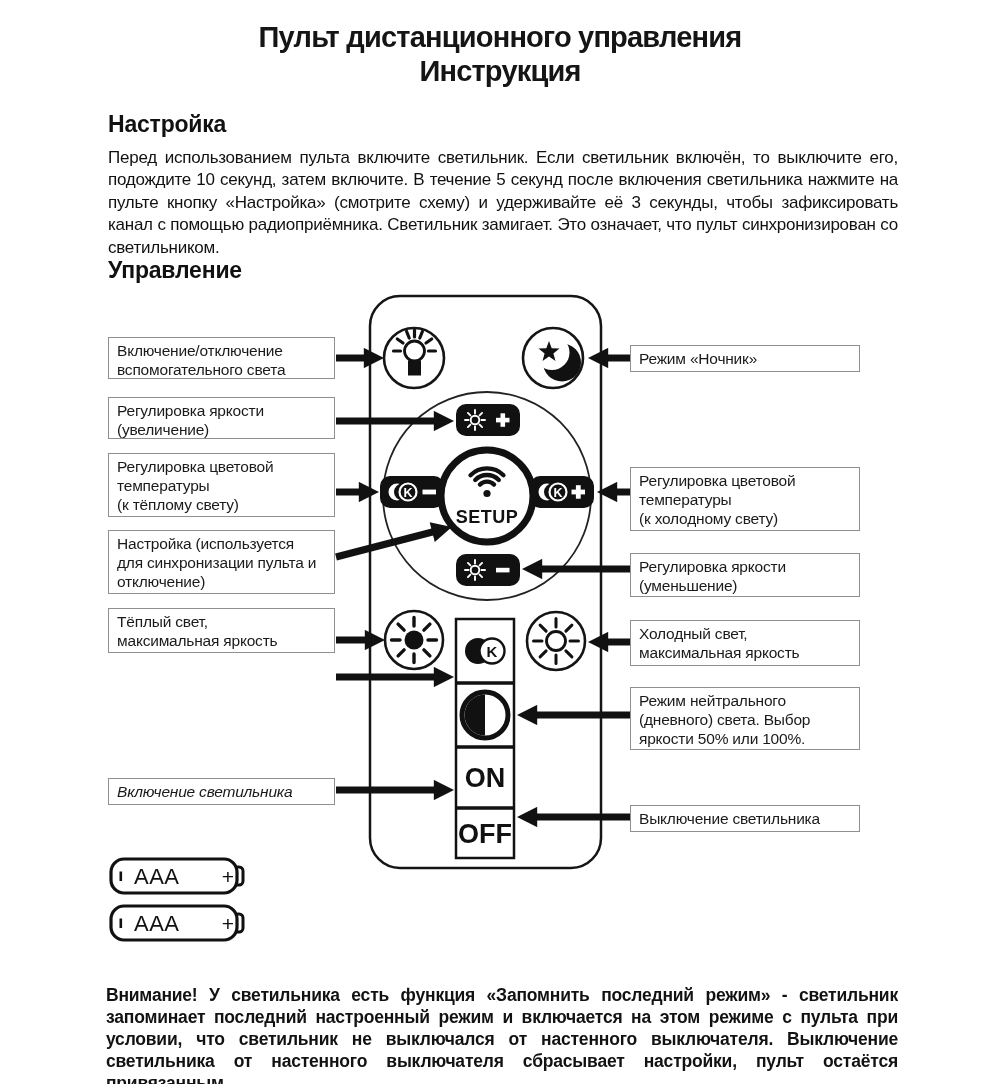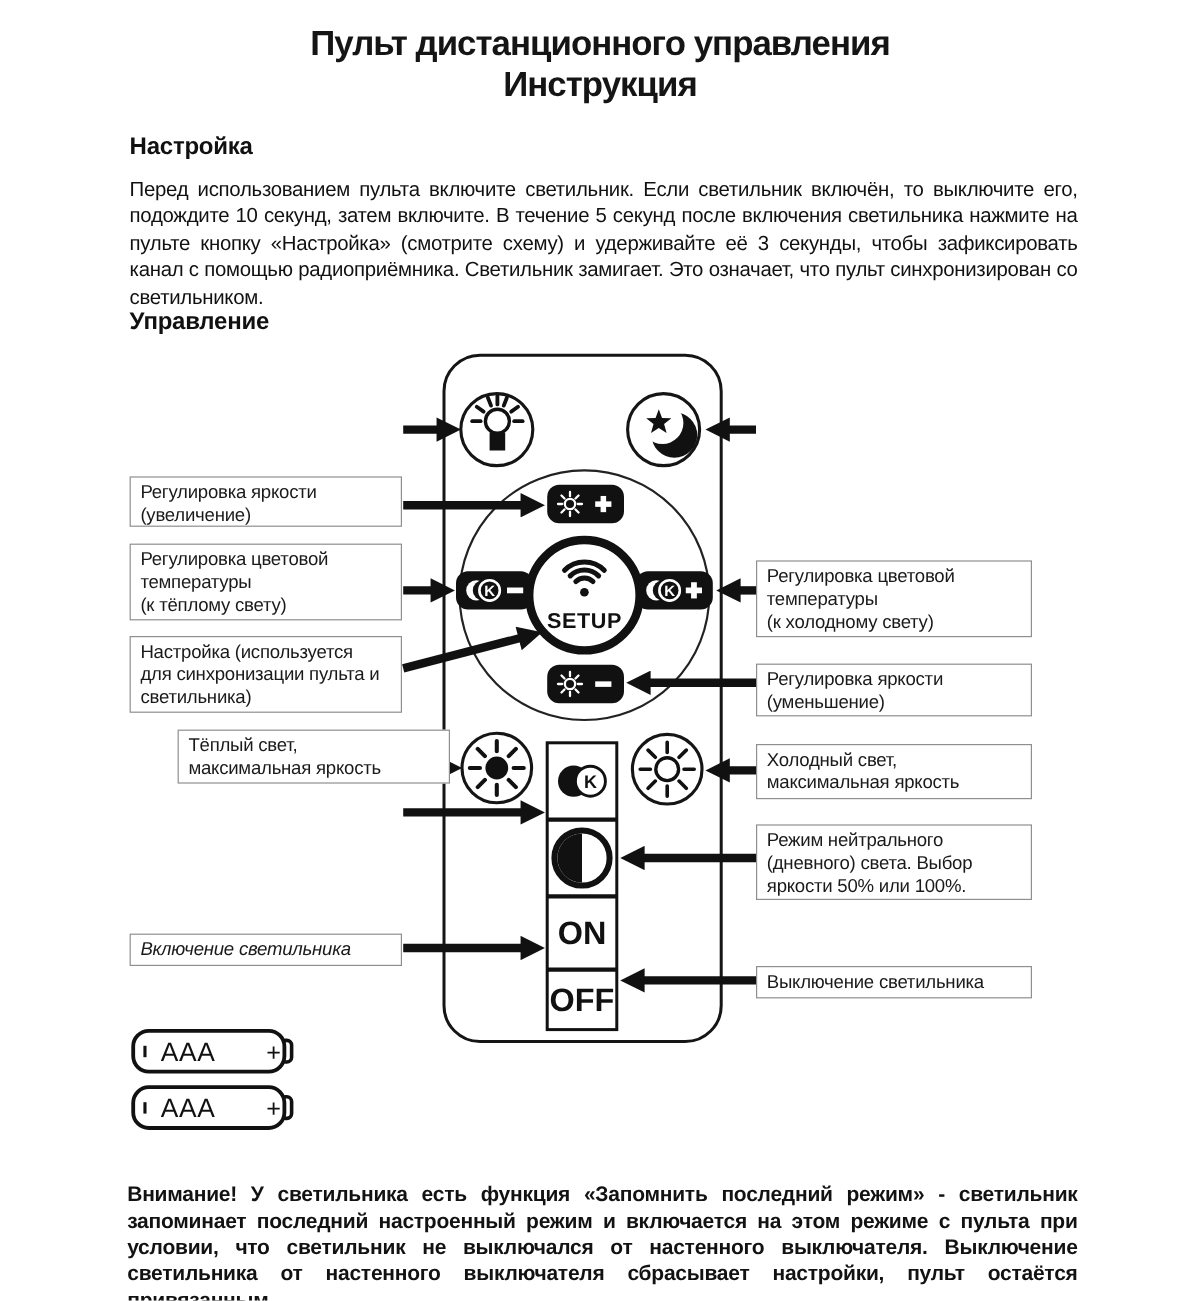--- a/index.html
+++ b/index.html
@@ -6,21 +6,21 @@
   .page {
     position:relative; width:964px; height:1084px; background:#ffffff;
     font-family:"Liberation Sans", sans-serif; color:#111; overflow:hidden;
   }
   .title {
     position:absolute; top:20px; left:0; width:1000px; text-align:center;
     font-weight:bold; font-size:29px; line-height:34px; letter-spacing:-0.8px;
     white-space:pre-line; color:#151515;
   }
   .section-heading {
-    position:absolute; left:108px; font-weight:bold; font-size:20px; letter-spacing:-0.2px;
+    position:absolute; left:108px; font-weight:bold; font-size:23px; letter-spacing:-0.2px;
   }
   .h-setup { top:111px; }
   .h-control { top:257px; }
   .body-para {
     position:absolute; left:108px; top:147px; width:790px;
     font-size:17px; line-height:22.4px; letter-spacing:-0.25px; text-align:justify;
   }
   .body-para .it { }
   .diagram { position:absolute; left:0; top:290px; width:1000px; height:592px; }
   .diagram svg { position:absolute; left:0; top:0; }
@@ -185,32 +185,35 @@
         <path d="M336,500 H446" marker-end="url(#ah)"></path>
         <path d="M630,68 H596" marker-end="url(#ah)"></path>
         <path d="M630,202 H605" marker-end="url(#ah)"></path>
         <path d="M630,279 H530" marker-end="url(#ah)"></path>
         <path d="M630,352 H596" marker-end="url(#ah)"></path>
         <path d="M630,425 H525" marker-end="url(#ah)"></path>
         <path d="M630,527 H525" marker-end="url(#ah)"></path>
       </g>
     </svg>
 
+    <div class="callout left" style="top:47px;  height:42px;">Включение/отключение
+вспомогательного света</div>
     <div class="callout left" style="top:107px; height:42px;">Регулировка яркости
 (увеличение)</div>
     <div class="callout left" style="top:163px; height:64px;">Регулировка цветовой
 температуры
 (к тёплому свету)</div>
     <div class="callout left" style="top:240px; height:64px;">Настройка (используется
 для синхронизации пульта и
-светильника)</div>
-    <div class="callout left" style="top:318px; height:45px;margin-left:40px;">Тёплый свет,
+отключение)</div>
+    <div class="callout left" style="top:318px; height:45px;">Тёплый свет,
 максимальная яркость</div>
     <div class="callout left" style="top:488px; height:27px;font-style:italic;">Включение светильника</div>
 
+    <div class="callout right" style="top:55px;  height:27px;">Режим «Ночник»</div>
     <div class="callout right" style="top:177px; height:64px;">Регулировка цветовой
 температуры
 (к холодному свету)</div>
     <div class="callout right" style="top:263px; height:44px;">Регулировка яркости
 (уменьшение)</div>
     <div class="callout right" style="top:330px; height:46px;">Холодный свет,
 максимальная яркость</div>
     <div class="callout right" style="top:397px; height:63px;">Режим нейтрального
 (дневного) света. Выбор
 яркости 50% или 100%.</div>

